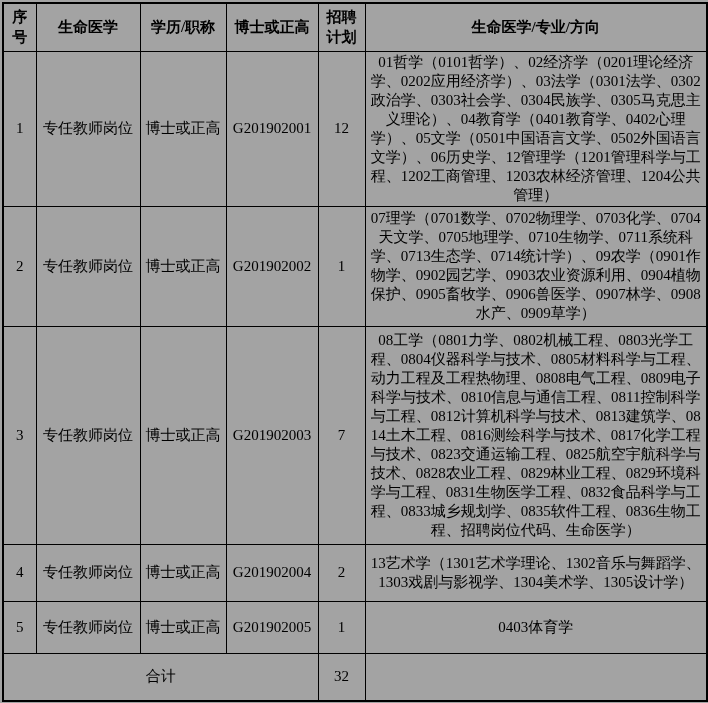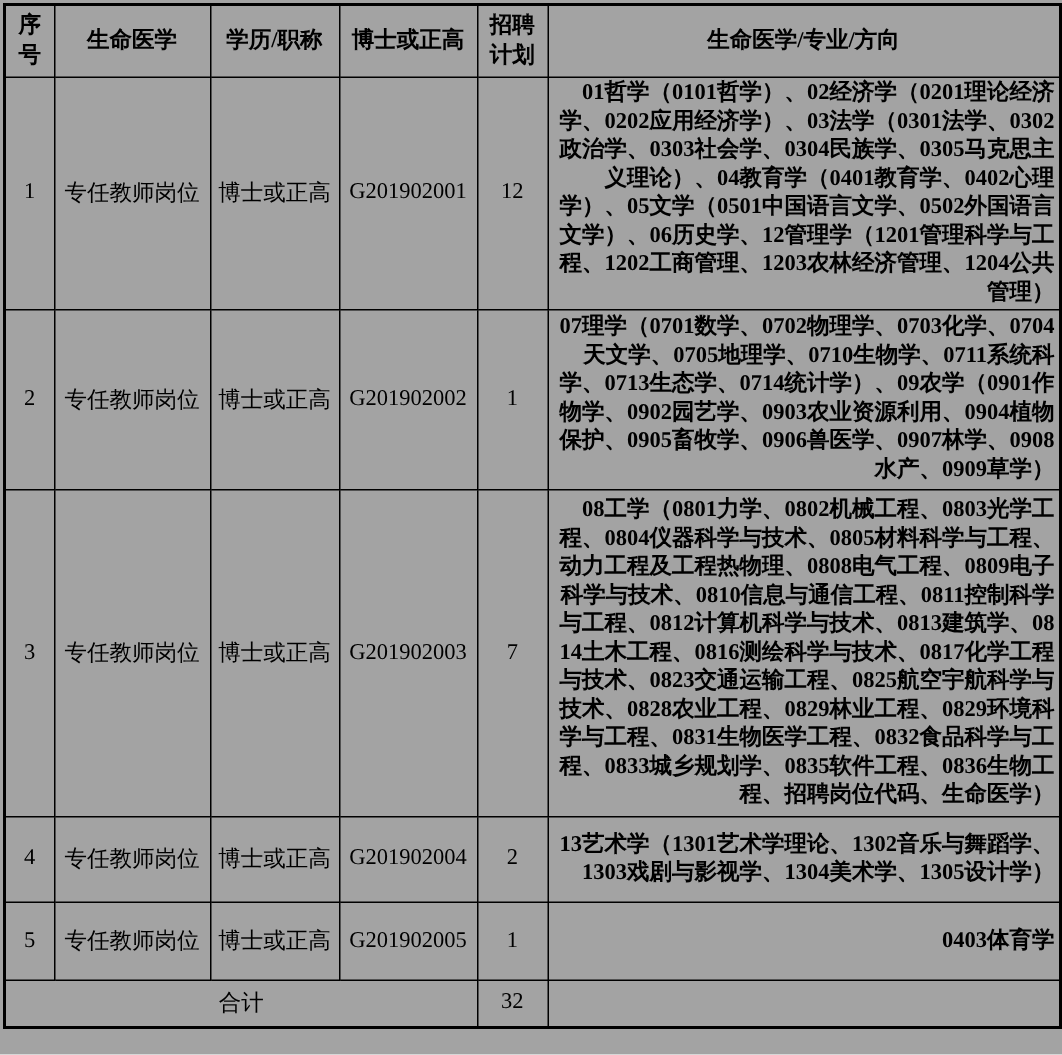--- a/index.html
+++ b/index.html
@@ -11,28 +11,28 @@
   table.recruit {
     border-collapse:collapse; table-layout:fixed;
     width:704px; margin:2px; border:2px solid #000000;
   }
   table.recruit td, table.recruit th {
     border:1px solid #000000; vertical-align:middle;
     font-size:15px; overflow:hidden; box-sizing:border-box;
   }
   th.hdr { font-weight:bold; text-align:center; padding:2px 1px; line-height:20px; }
   td.center { text-align:center; padding:1px; }
-  td.majors { text-align:right; padding:1px 3px; line-height:19px; word-break:break-all;font-weight:bold; }
+  td.majors { text-align:center; padding:1px 3px; line-height:19px; word-break:break-all; }
   tr.hrow   { height:48px; }
   tr.r1 { height:154px; }
   tr.r2 { height:120px; }
   tr.r3 { height:218px; }
   tr.r4 { height:57px; }
   tr.r5 { height:52px; }
-  tr.rtotal { height:32px; }
+  tr.rtotal { height:48px; }
 </style>
 </head>
 <body>
 
 <div class="sheet">
   <table class="recruit">
     <colgroup>
       <col style="width:33px">
       <col style="width:104px">
       <col style="width:86px">

